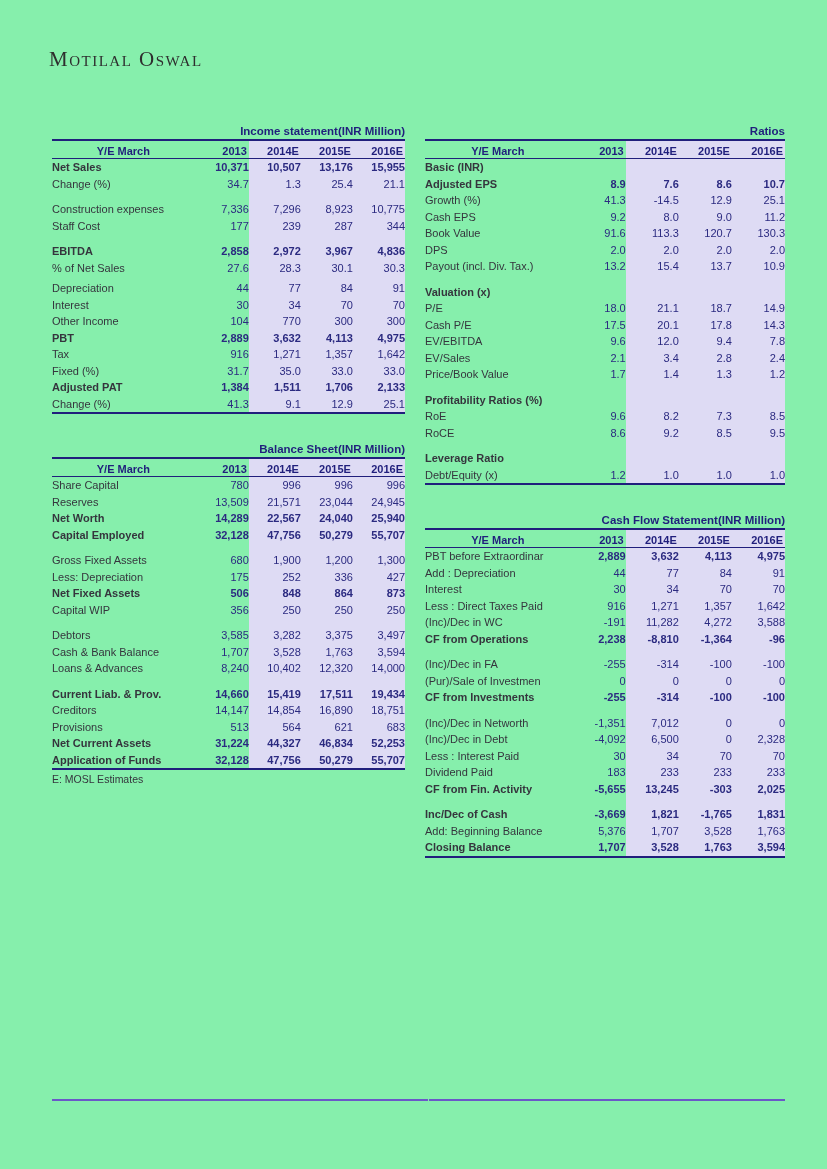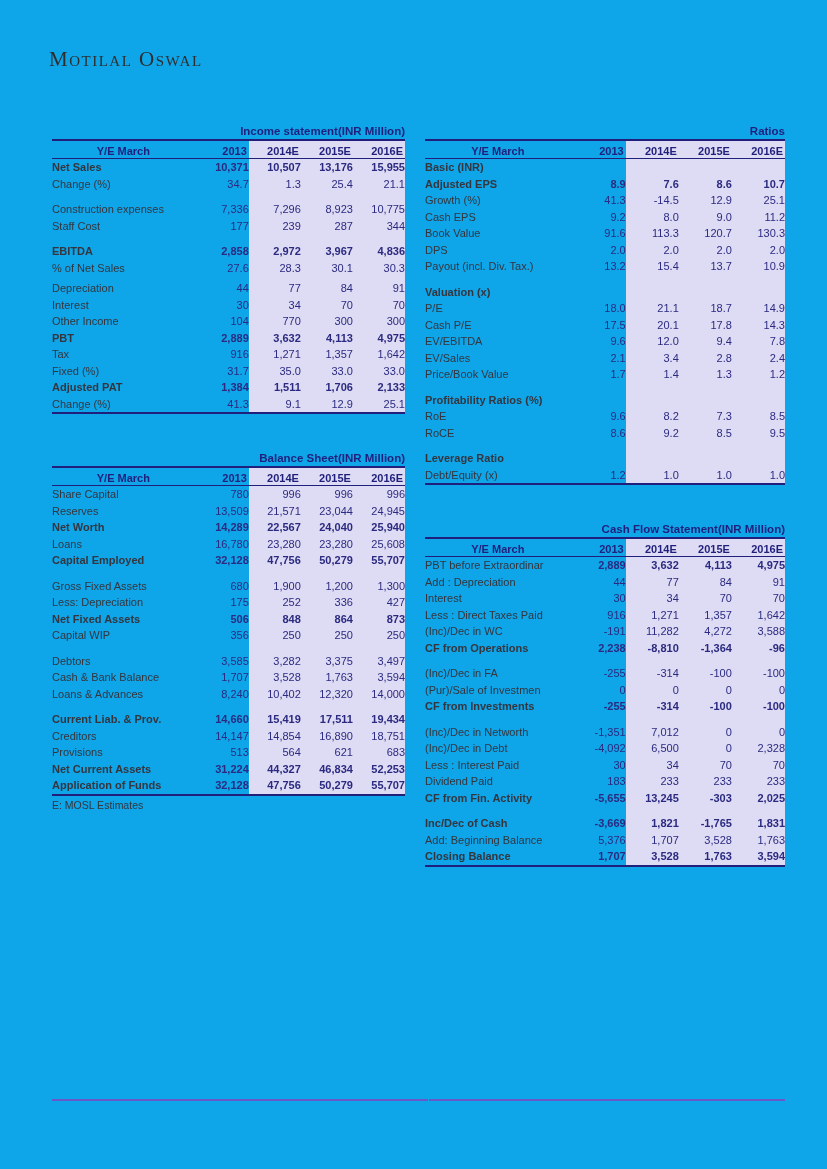--- a/index.html
+++ b/index.html
@@ -1,23 +1,23 @@
 <!DOCTYPE html>
 <html><head>
 <meta charset="utf-8">
 <style>
   html,body{margin:0;padding:0;background:#fff;}
-  .page{position:relative;width:827px;height:1169px;background:#0ea5e9;overflow:hidden;
+  .page{position:relative;width:827px;height:1169px;background:#86efac;overflow:hidden;
         font-family:"Liberation Sans",sans-serif;}
   .logo{position:absolute;left:49px;top:47px;font-family:"Liberation Serif",serif;
         font-variant:small-caps;font-size:21px;letter-spacing:1.5px;color:#2e2e2e;}
   .col{position:absolute;top:124px;}
   .col-left{left:52px;width:353px;}
   .col-right{left:425px;width:360px;}
-  .tablewrap + .tablewrap{margin-top:37px;}
+  .tablewrap + .tablewrap{margin-top:28px;}
   .ttl{display:flex;justify-content:flex-end;align-items:flex-end;
        font-size:11.5px;font-weight:bold;color:#201f7c;
        border-bottom:2px solid #201f7c;padding-bottom:1px;line-height:14px;}
   table.ft{width:100%;border-collapse:collapse;table-layout:fixed;
            border-bottom:2px solid #201f7c;}
   col.clab{width:41%;} col.cnum{width:14.75%;}
   table.ft th{font-size:11px;font-weight:bold;color:#201f7c;height:16px;
               padding:0 2px 1px 0;border-bottom:1px solid #201f7c;vertical-align:bottom;}
   th.lab{text-align:center;padding-left:0;}
   th.num{text-align:right;}
@@ -217,27 +217,20 @@
               <td class="num hl">24,945</td>
             </tr>
             <tr>
               <td class="lab b">Net Worth</td>
               <td class="num b">14,289</td>
               <td class="num hl b">22,567</td>
               <td class="num hl b">24,040</td>
               <td class="num hl b">25,940</td>
             </tr>
             <tr>
-              <td class="lab">Loans</td>
-              <td class="num">16,780</td>
-              <td class="num hl">23,280</td>
-              <td class="num hl">23,280</td>
-              <td class="num hl">25,608</td>
-            </tr>
-            <tr>
               <td class="lab b">Capital Employed</td>
               <td class="num b">32,128</td>
               <td class="num hl b">47,756</td>
               <td class="num hl b">50,279</td>
               <td class="num hl b">55,707</td>
             </tr>
             <tr class="sp-lg">
               <td colspan="2"></td>
               <td colspan="3" class="hl"></td>
             </tr>

